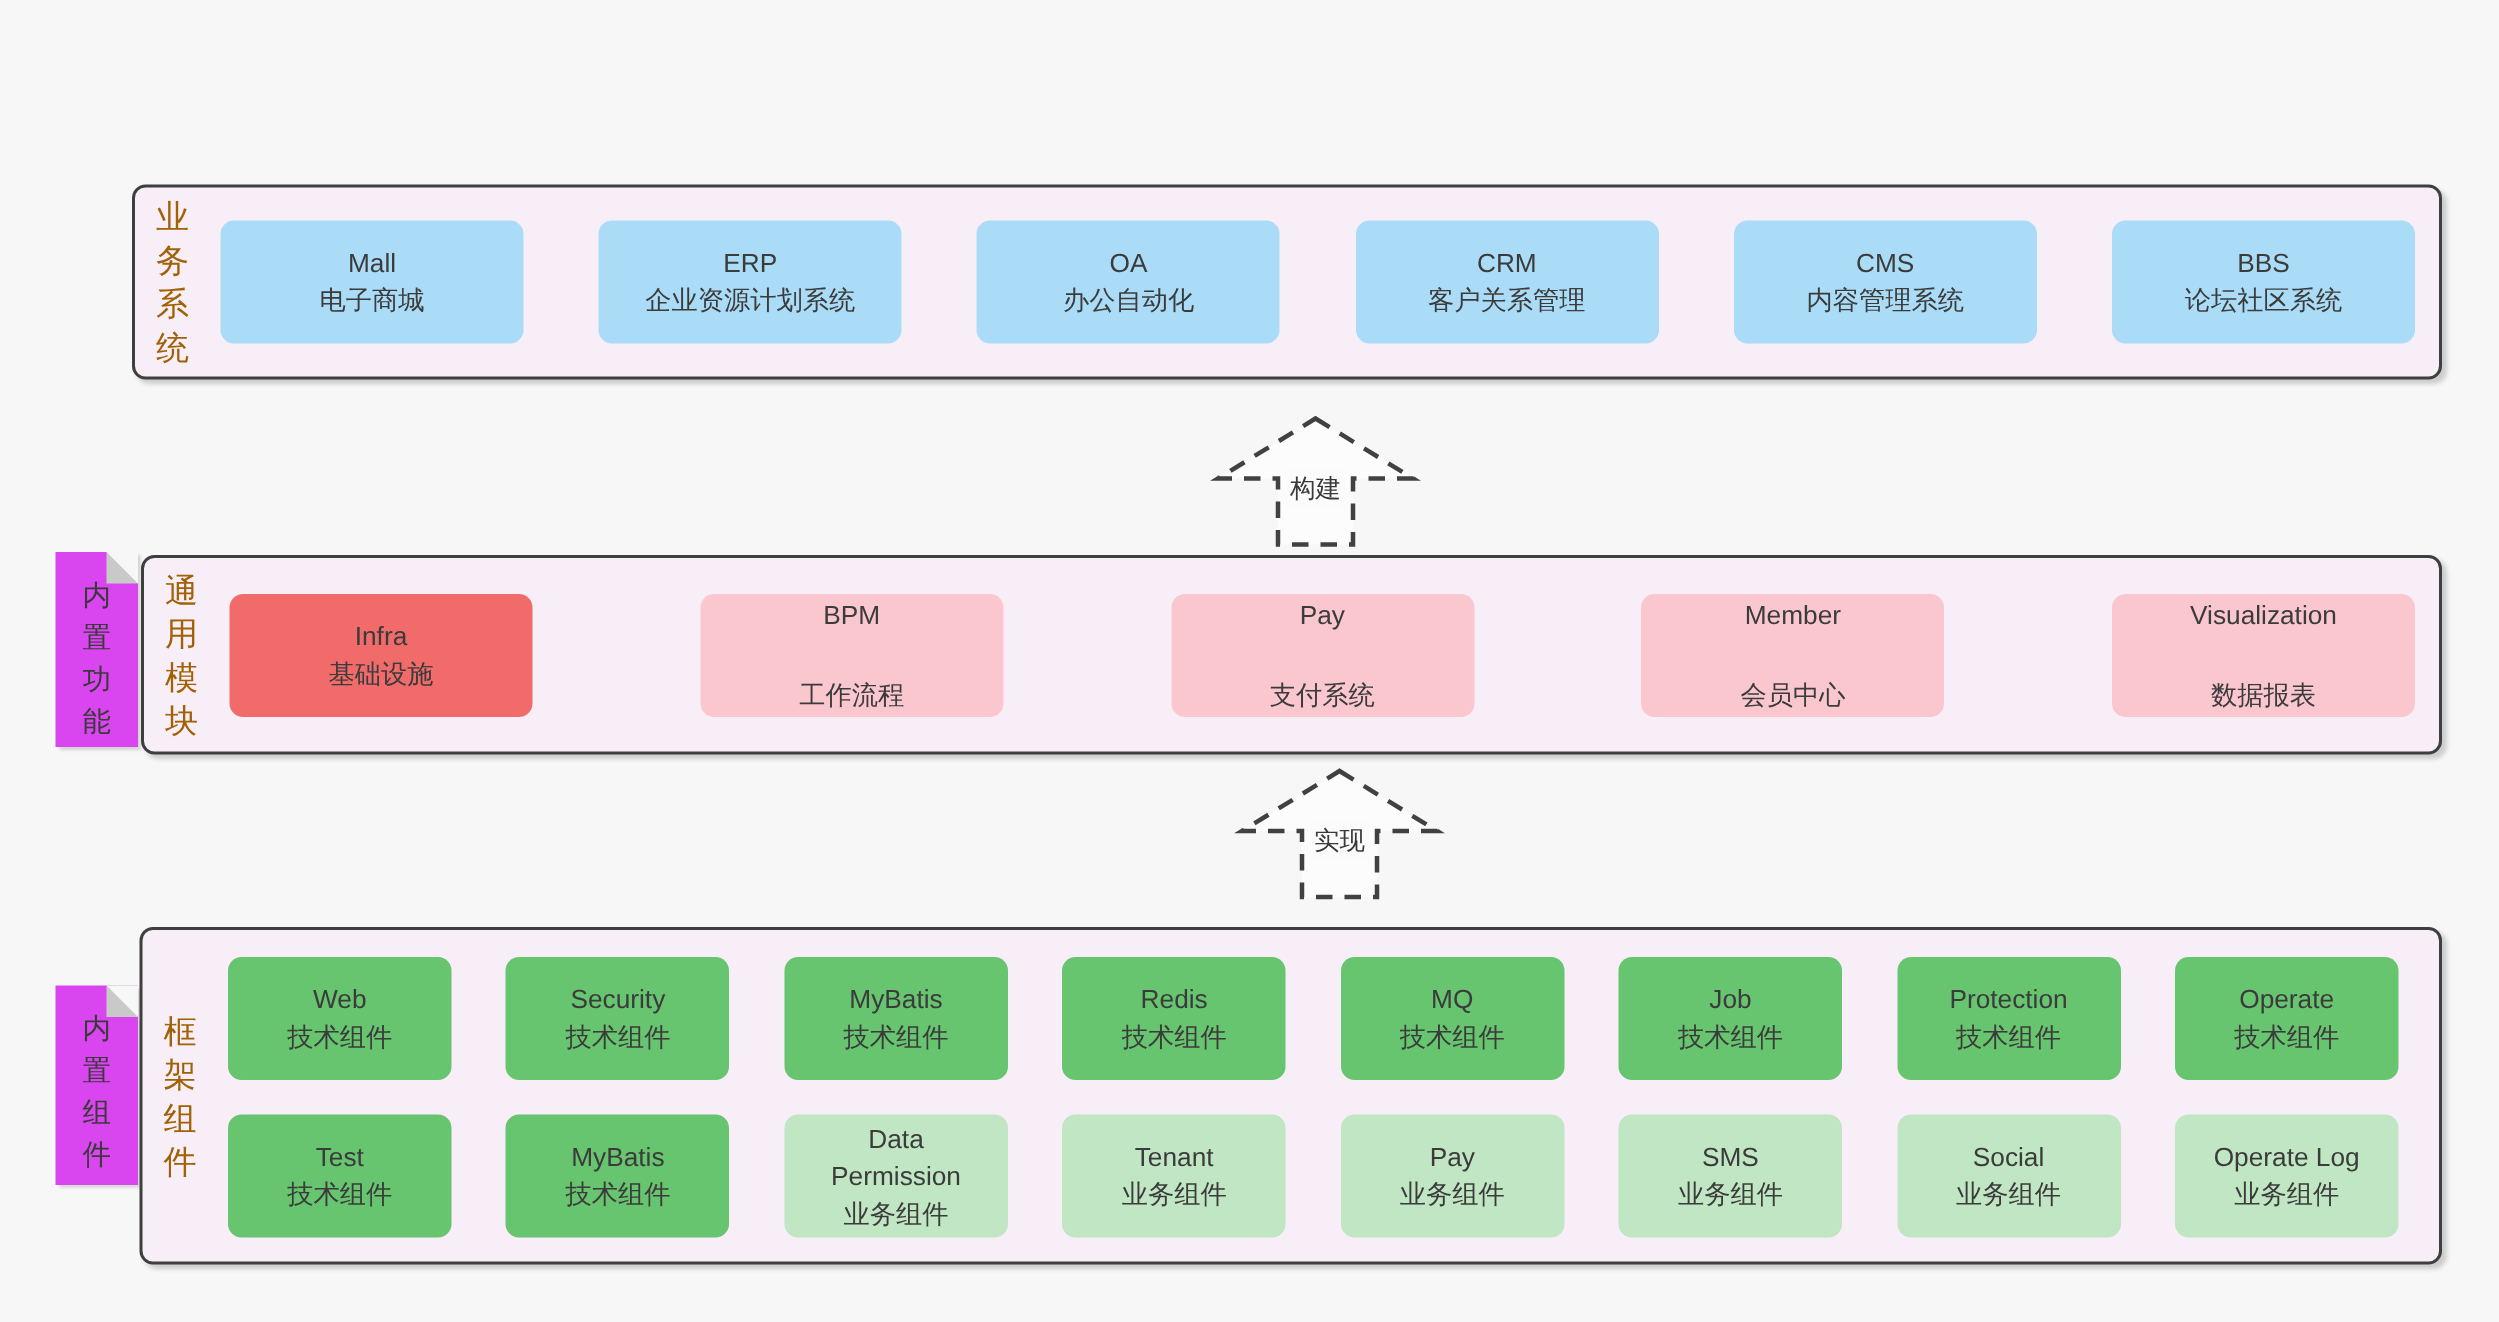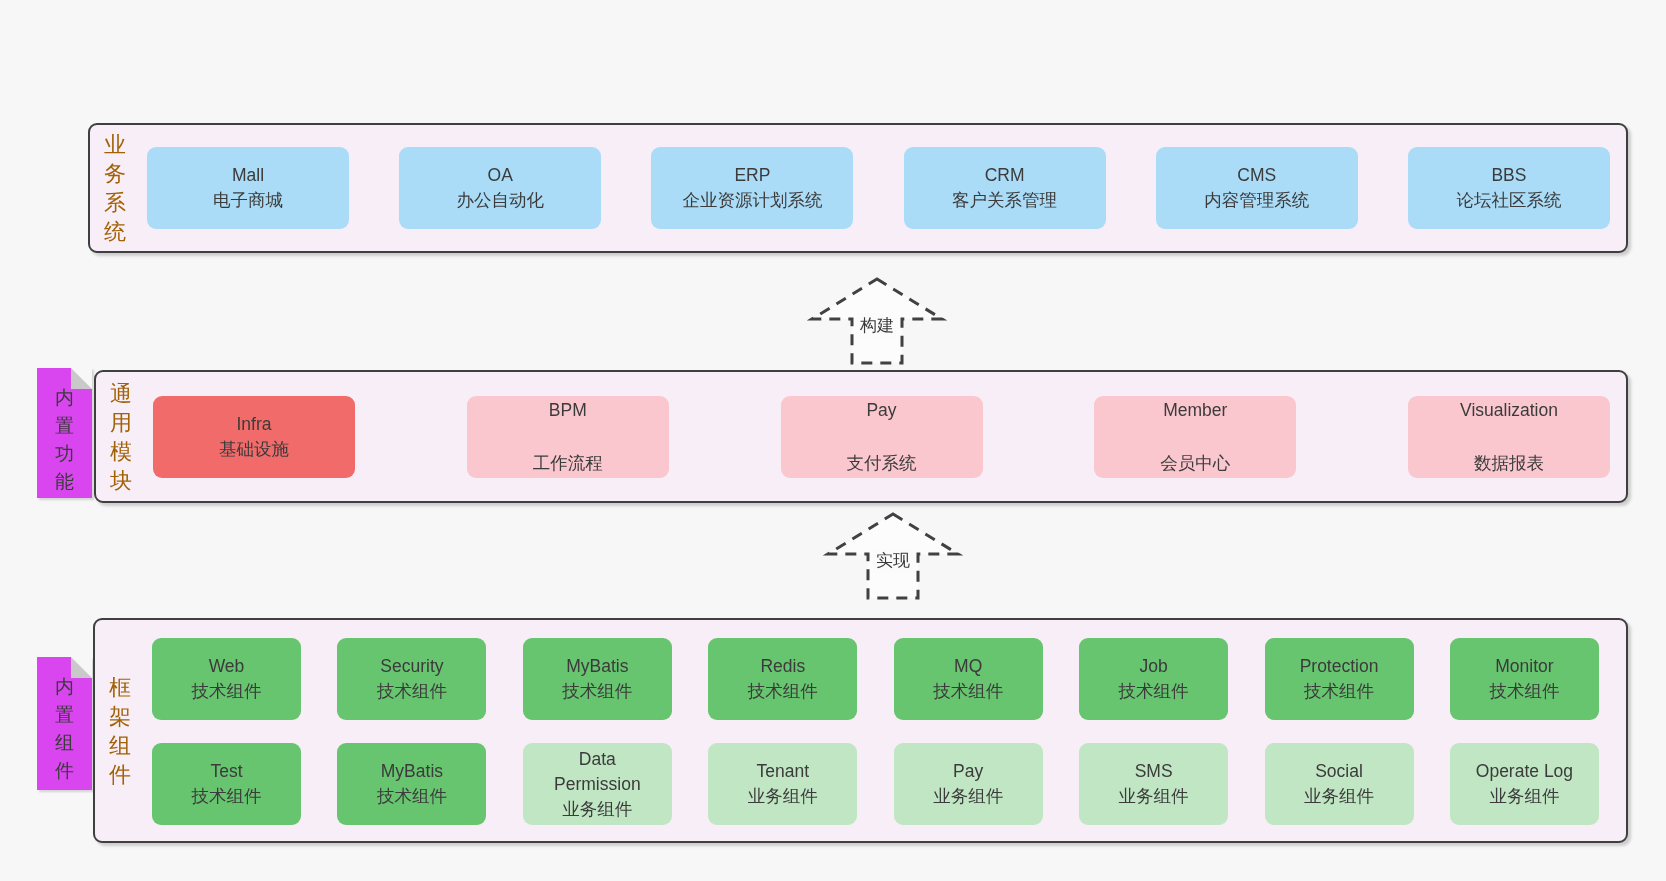--- a/index.html
+++ b/index.html
@@ -75,26 +75,26 @@
   </div>
 
   <div class="layer" style="left:88px;top:123px;width:1536px;height:126px;">
     <div class="layer-label">业务系统</div>
     <div class="boxes">
       <div class="box blue">
         <div>Mall</div>
         <div>电子商城</div>
       </div>
       <div class="box blue">
+        <div>ERP</div>
+        <div>企业资源计划系统</div>
+      </div>
+      <div class="box blue">
         <div>OA</div>
         <div>办公自动化</div>
-      </div>
-      <div class="box blue">
-        <div>ERP</div>
-        <div>企业资源计划系统</div>
       </div>
       <div class="box blue">
         <div>CRM</div>
         <div>客户关系管理</div>
       </div>
       <div class="box blue">
         <div>CMS</div>
         <div>内容管理系统</div>
       </div>
       <div class="box blue">
@@ -169,21 +169,21 @@
       </div>
       <div class="box green">
         <div>Job</div>
         <div>技术组件</div>
       </div>
       <div class="box green">
         <div>Protection</div>
         <div>技术组件</div>
       </div>
       <div class="box green">
-        <div>Monitor</div>
+        <div>Operate</div>
         <div>技术组件</div>
       </div>
     </div>
     <div class="row row2">
       <div class="box green">
         <div>Test</div>
         <div>技术组件</div>
       </div>
       <div class="box green">
         <div>MyBatis</div>

